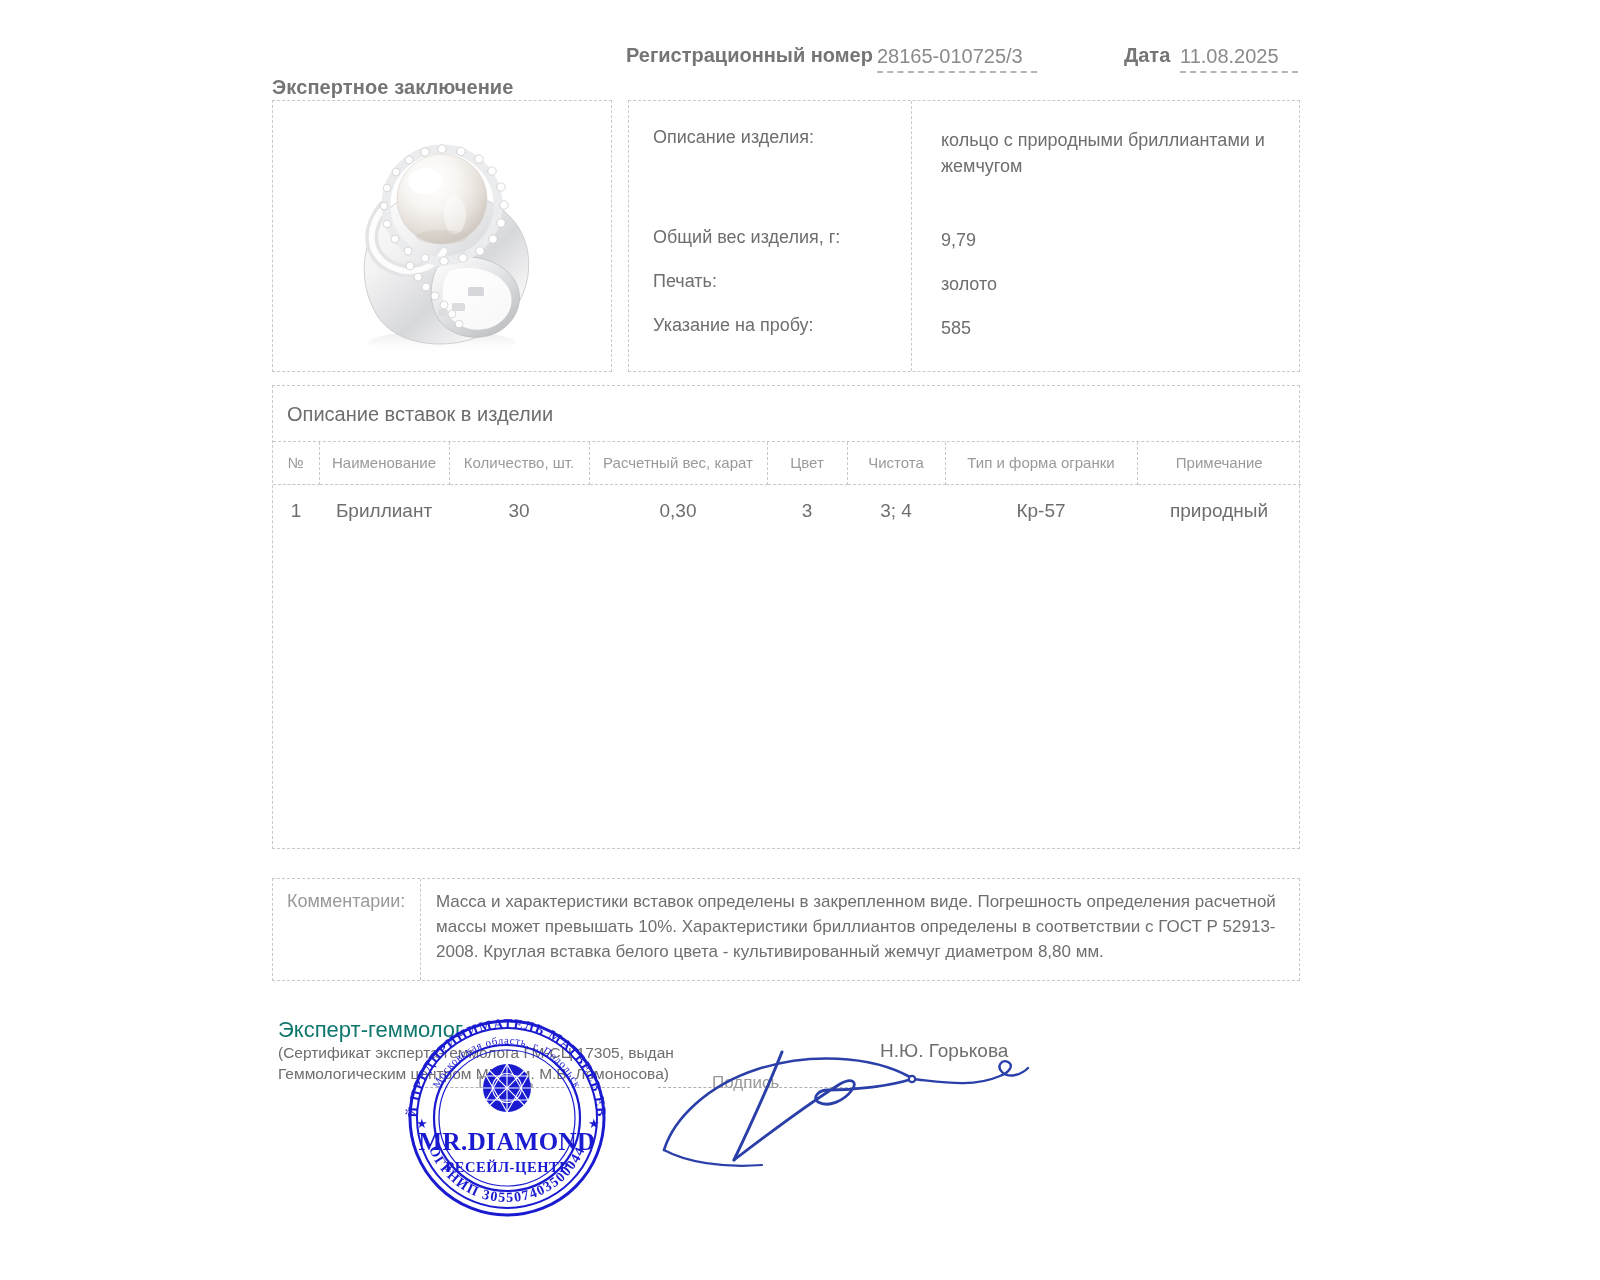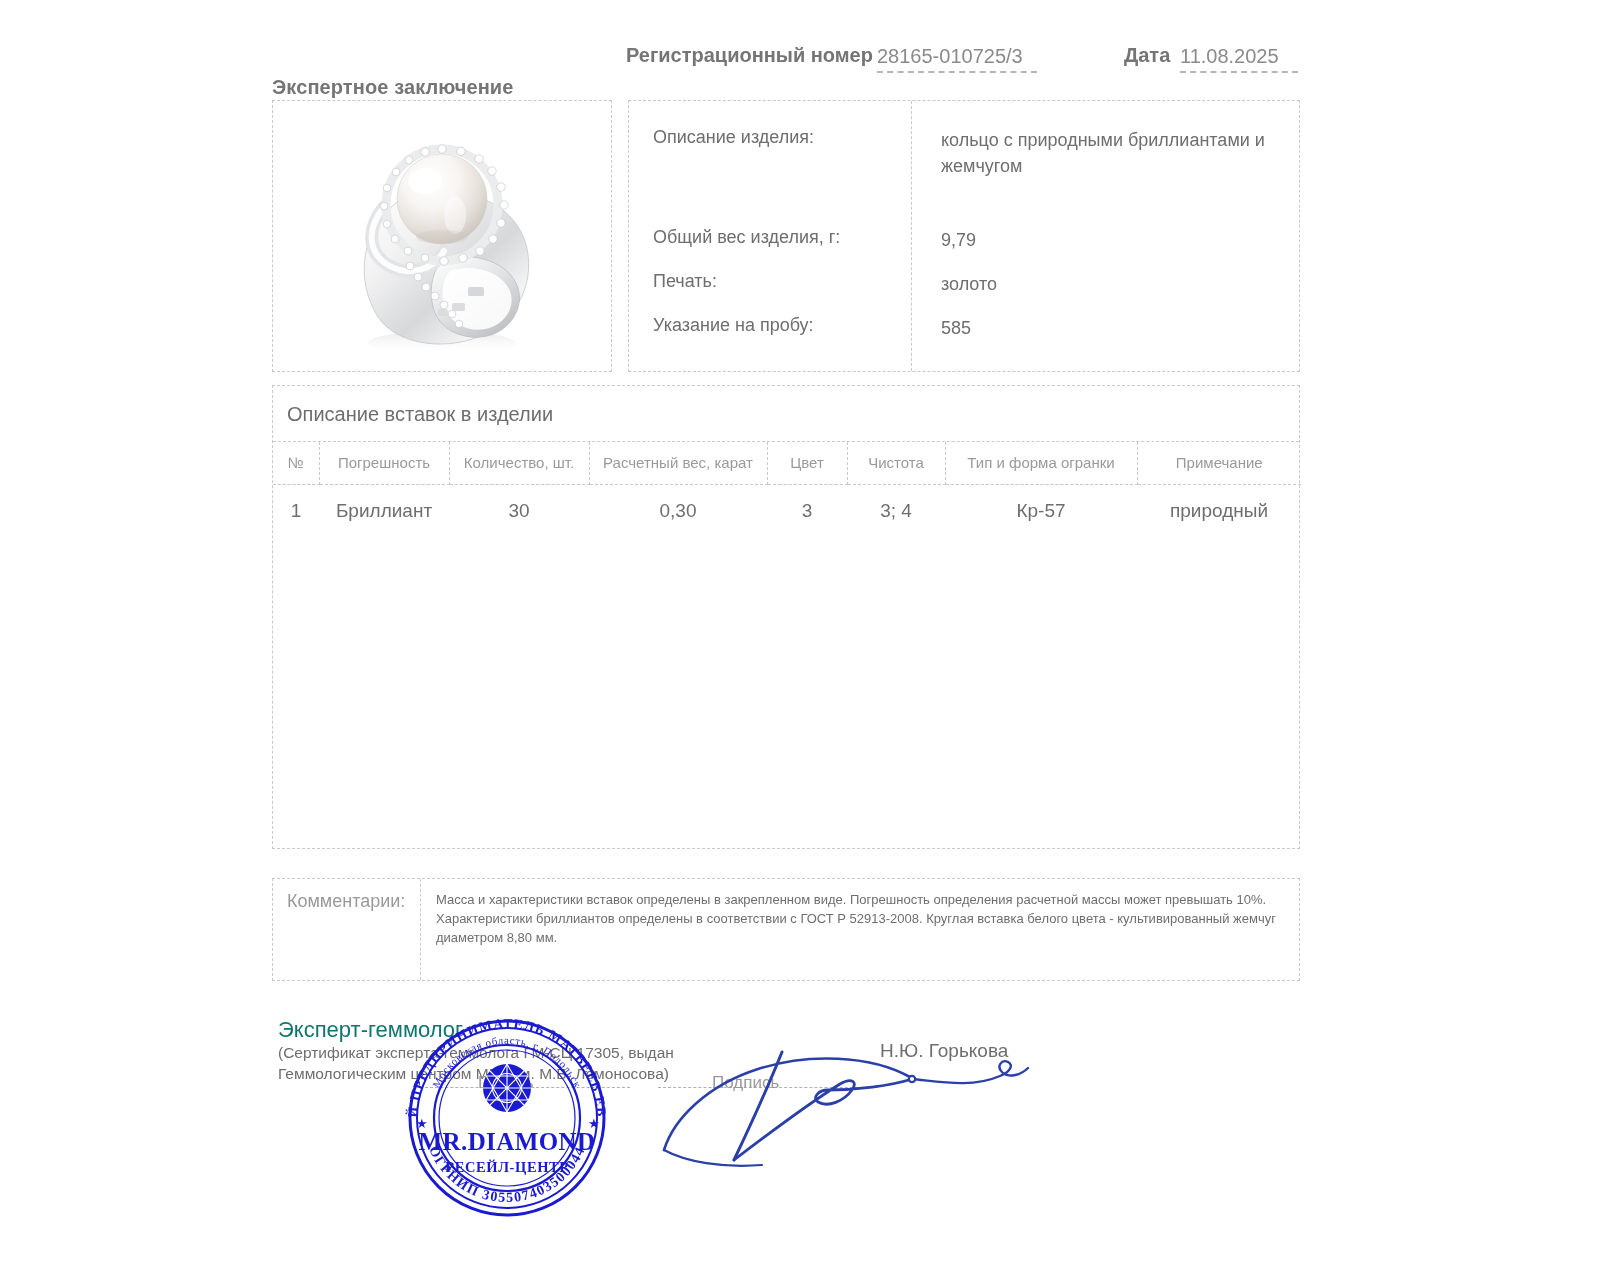--- a/index.html
+++ b/index.html
@@ -220,21 +220,21 @@
     top: 0;
     height: 100%;
     width: 0;
     border-left: 1px dashed #c9c9c9;
   }
   .comments-text {
     position: absolute;
     left: 163px;
     top: 11px;
     width: 850px;
-    font-size: 13px;
+    font-size: 17px;
     line-height: 1.47;
     color: #6e6e6e;
   }
 
   
   .footer {
     position: absolute;
     left: 272px;
     top: 1005px;
     width: 1028px;
@@ -441,21 +441,21 @@
           <col class="col-qty">
           <col class="col-weight">
         <col class="col-color">
           <col class="col-clarity">
           <col class="col-cut">
           <col class="col-note">
       </colgroup>
       <thead>
         <tr>
           <th>№</th>
-          <th>Погрешность</th>
+          <th>Наименование</th>
           <th>Количество, шт.</th>
           <th>Расчетный вес, карат</th>
           <th>Цвет</th>
           <th>Чистота</th>
           <th>Тип и форма огранки</th>
           <th>Примечание</th>
         </tr>
       </thead>
       <tbody>
         <tr>

